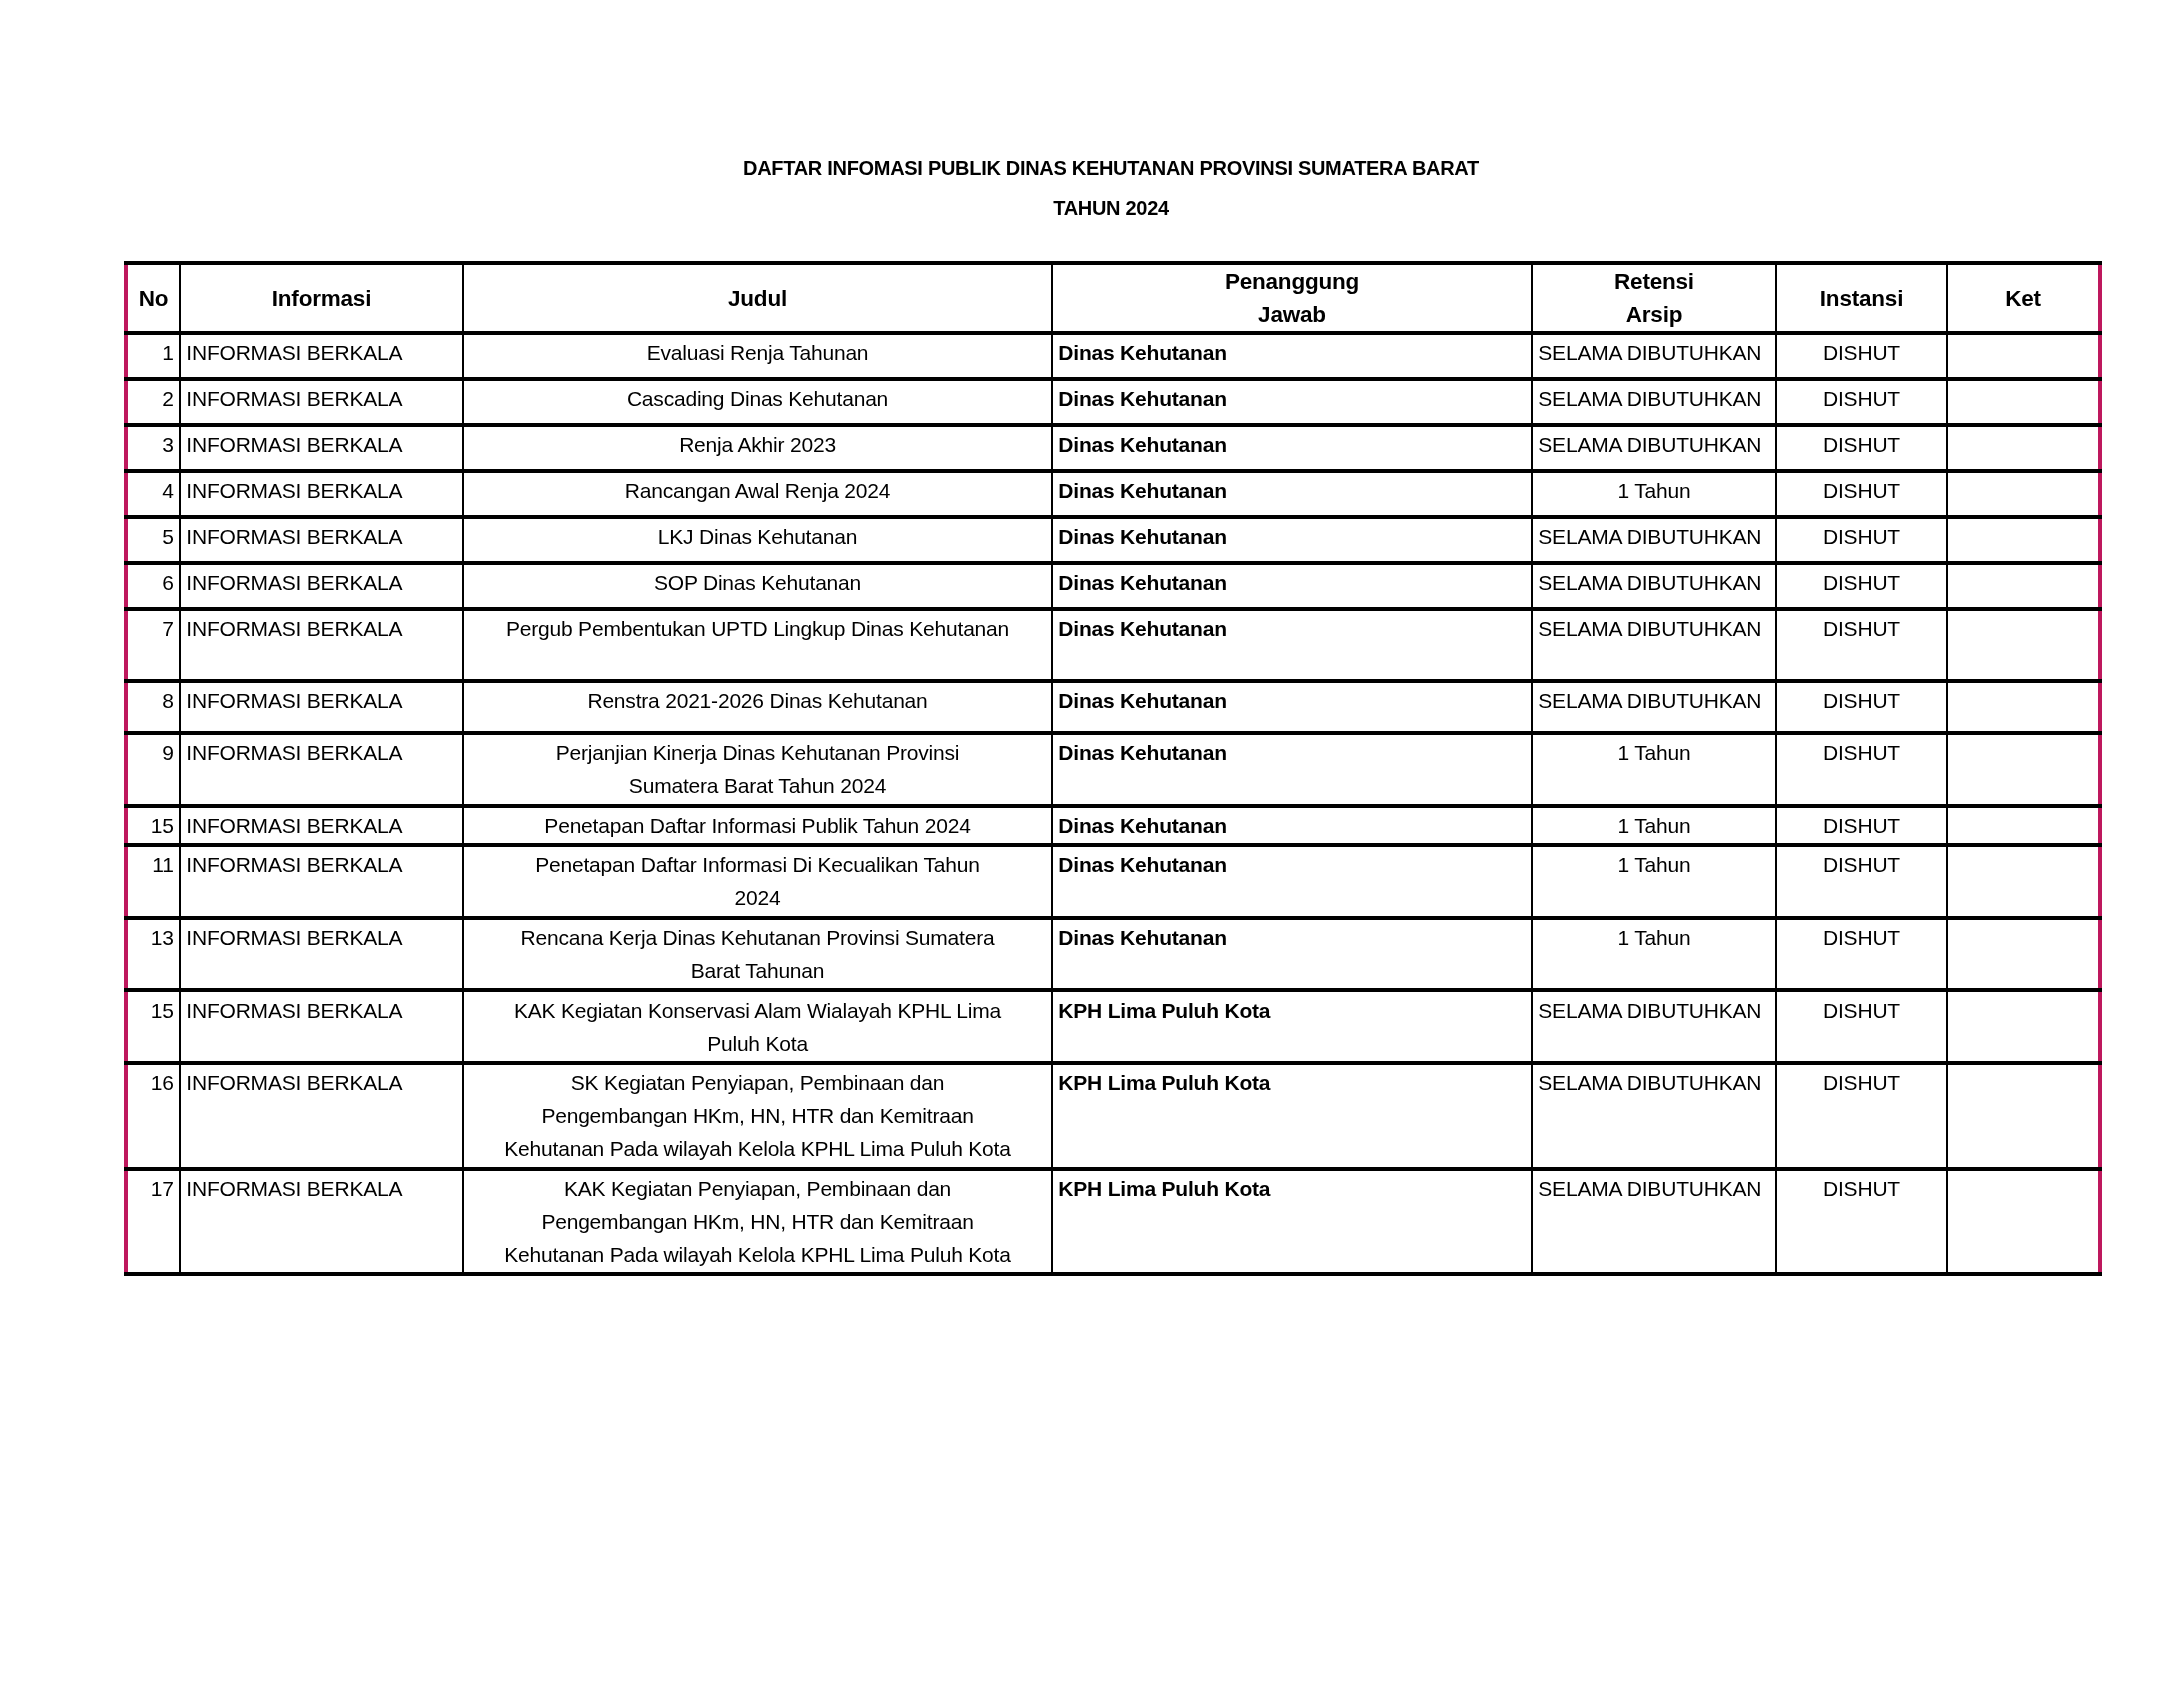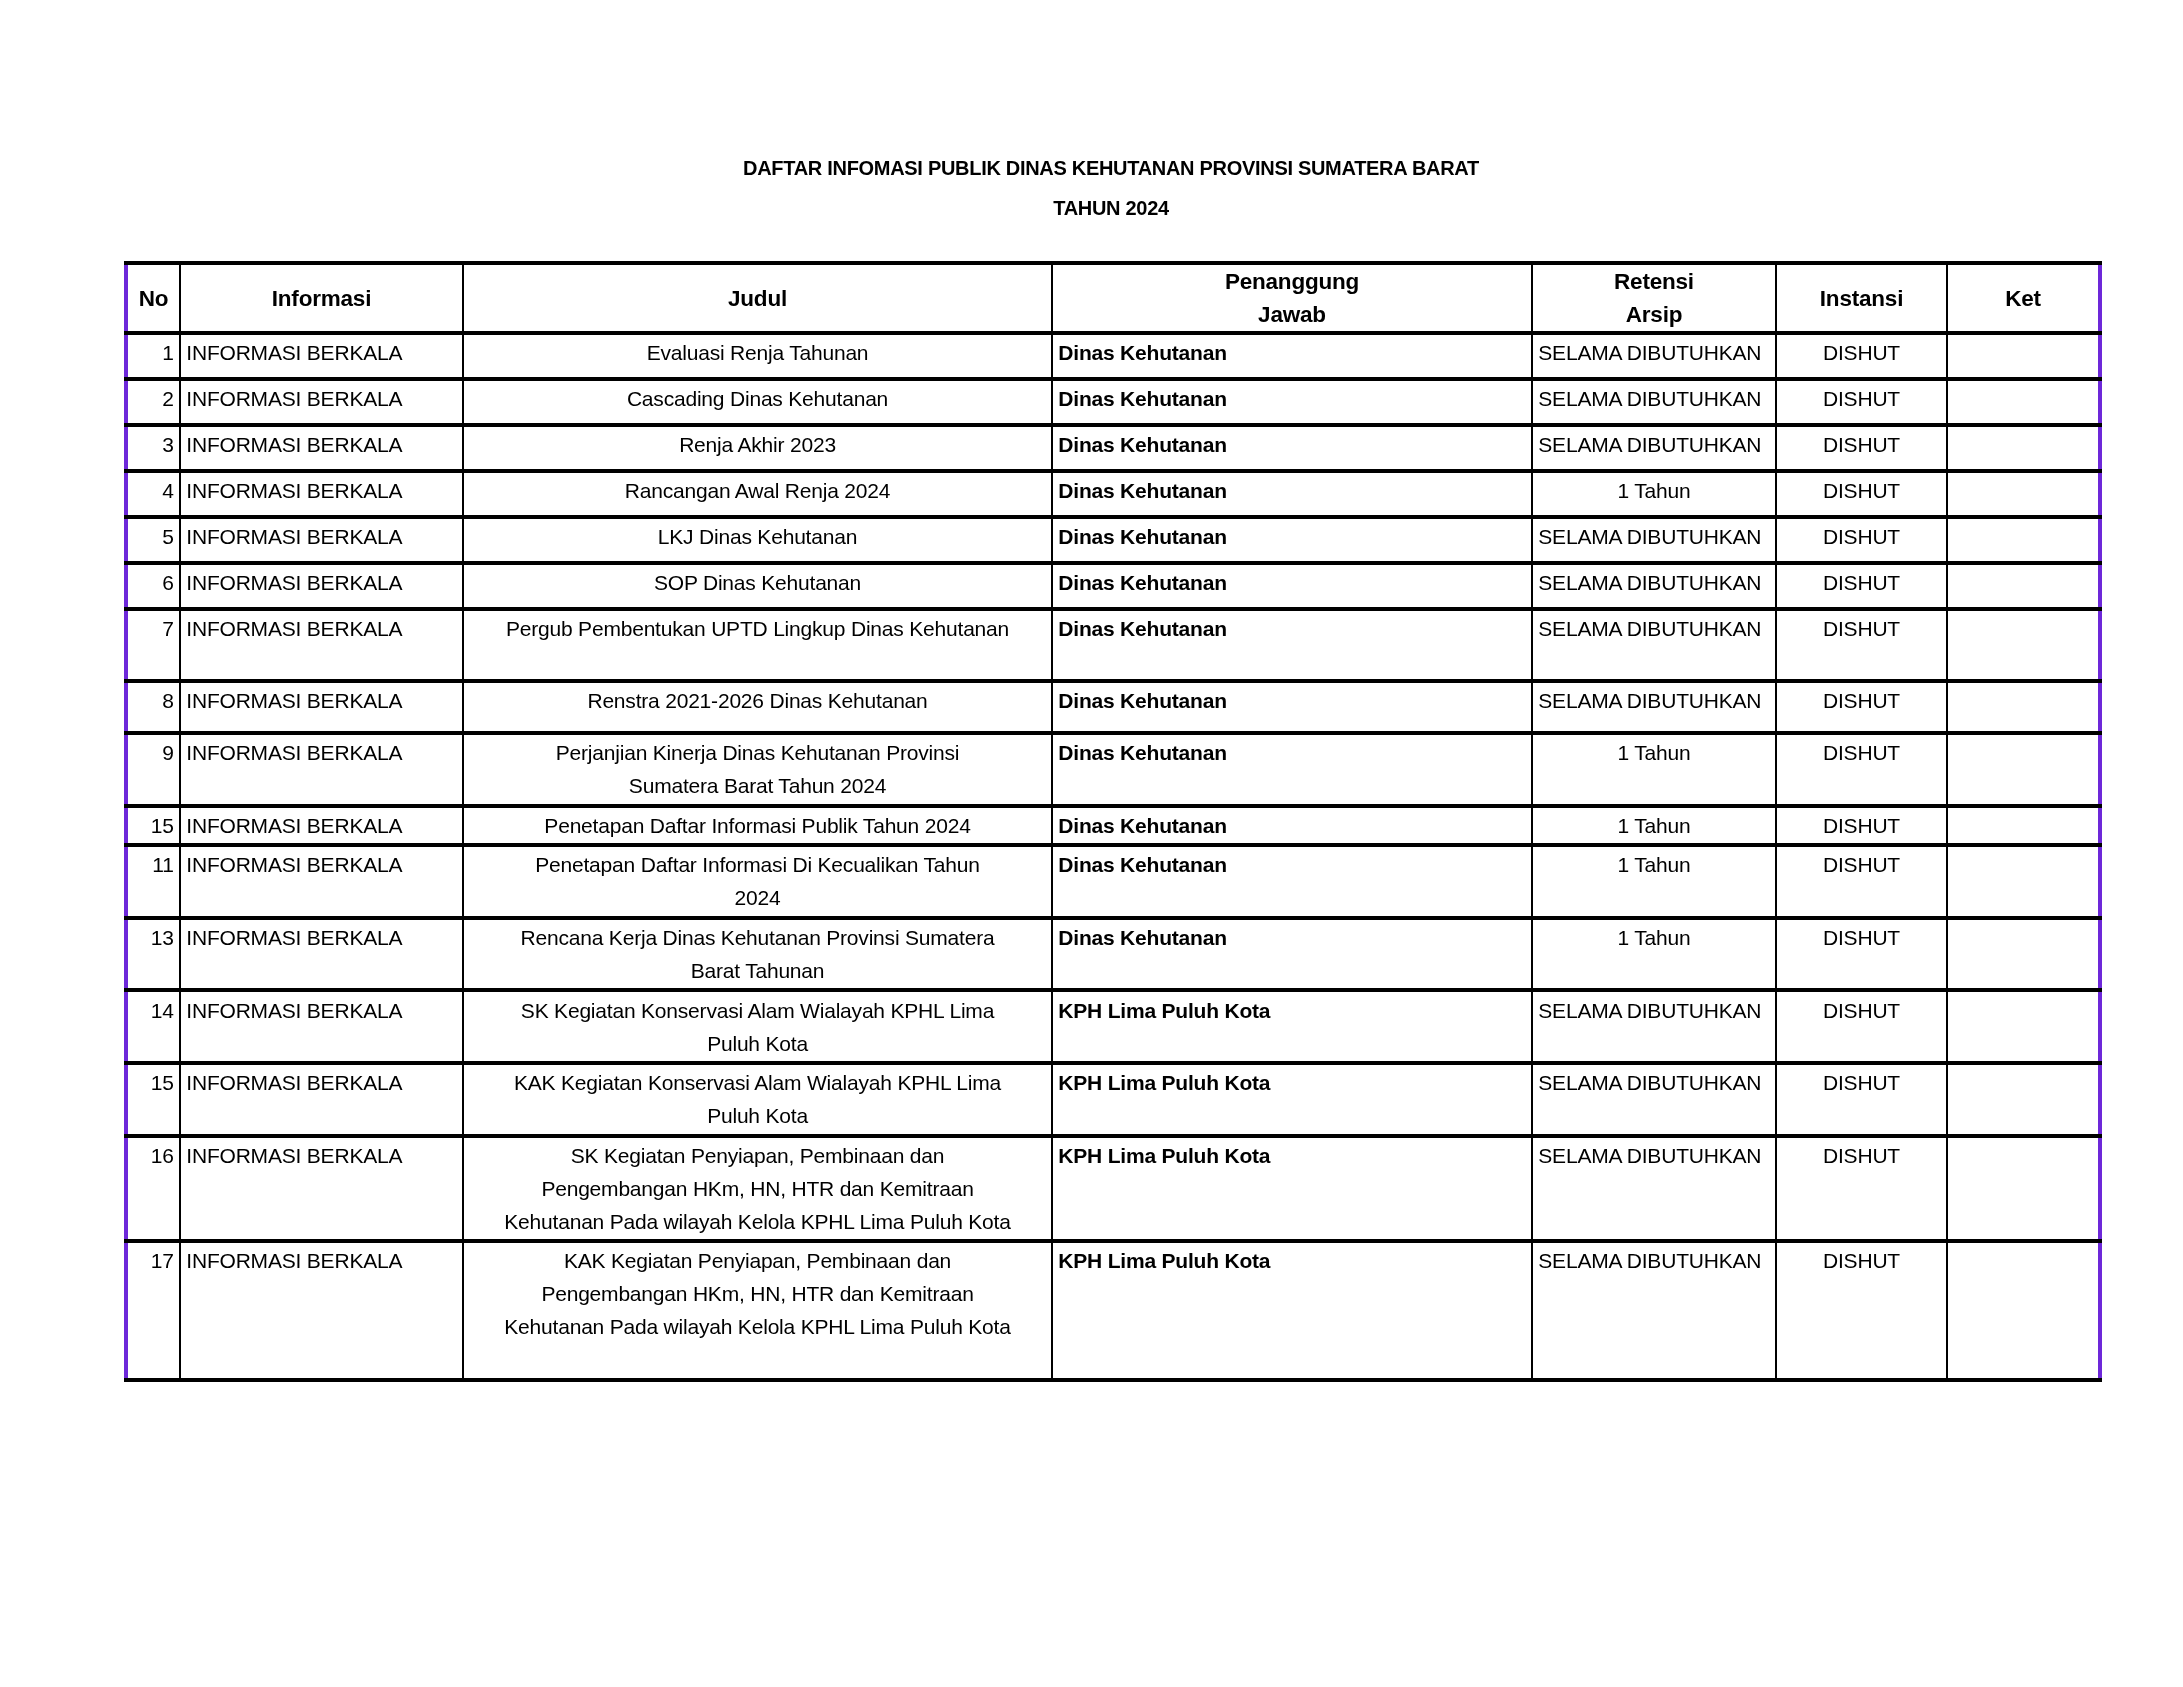--- a/index.html
+++ b/index.html
@@ -27,21 +27,21 @@
     letter-spacing: -0.3px;
     white-space: nowrap;
   }
   table.info-table {
     position: absolute;
     left: 124px;
     top: 261px;
     width: 1974px;
     border-collapse: collapse;
     table-layout: fixed;
-    border: 4px solid #6d28d9;
+    border: 4px solid #be185d;
   }
   table.info-table th,
   table.info-table td {
     border-left: 2.6px solid #000000;
     border-right: 2.6px solid #000000;
     border-top: 4px solid #000000;
     border-bottom: 4px solid #000000;
     padding: 1.3px 5.3px;
     overflow: hidden;
     letter-spacing: -0.2px;
@@ -224,30 +224,20 @@
           <td class="col-no">13</td>
           <td class="col-informasi">INFORMASI BERKALA</td>
           <td class="col-judul">Rencana Kerja Dinas Kehutanan Provinsi Sumatera
 Barat Tahunan</td>
           <td class="col-penanggung">Dinas Kehutanan</td>
           <td class="col-retensi ret-center">1 Tahun</td>
           <td class="col-instansi">DISHUT</td>
           <td class="col-ket"></td>
         </tr>
         <tr>
-          <td class="col-no">14</td>
-          <td class="col-informasi">INFORMASI BERKALA</td>
-          <td class="col-judul">SK Kegiatan Konservasi Alam Wialayah KPHL Lima
-Puluh Kota</td>
-          <td class="col-penanggung">KPH Lima Puluh Kota</td>
-          <td class="col-retensi">SELAMA DIBUTUHKAN</td>
-          <td class="col-instansi">DISHUT</td>
-          <td class="col-ket"></td>
-        </tr>
-        <tr>
           <td class="col-no">15</td>
           <td class="col-informasi">INFORMASI BERKALA</td>
           <td class="col-judul">KAK Kegiatan Konservasi Alam Wialayah KPHL Lima
 Puluh Kota</td>
           <td class="col-penanggung">KPH Lima Puluh Kota</td>
           <td class="col-retensi">SELAMA DIBUTUHKAN</td>
           <td class="col-instansi">DISHUT</td>
           <td class="col-ket"></td>
         </tr>
         <tr>

